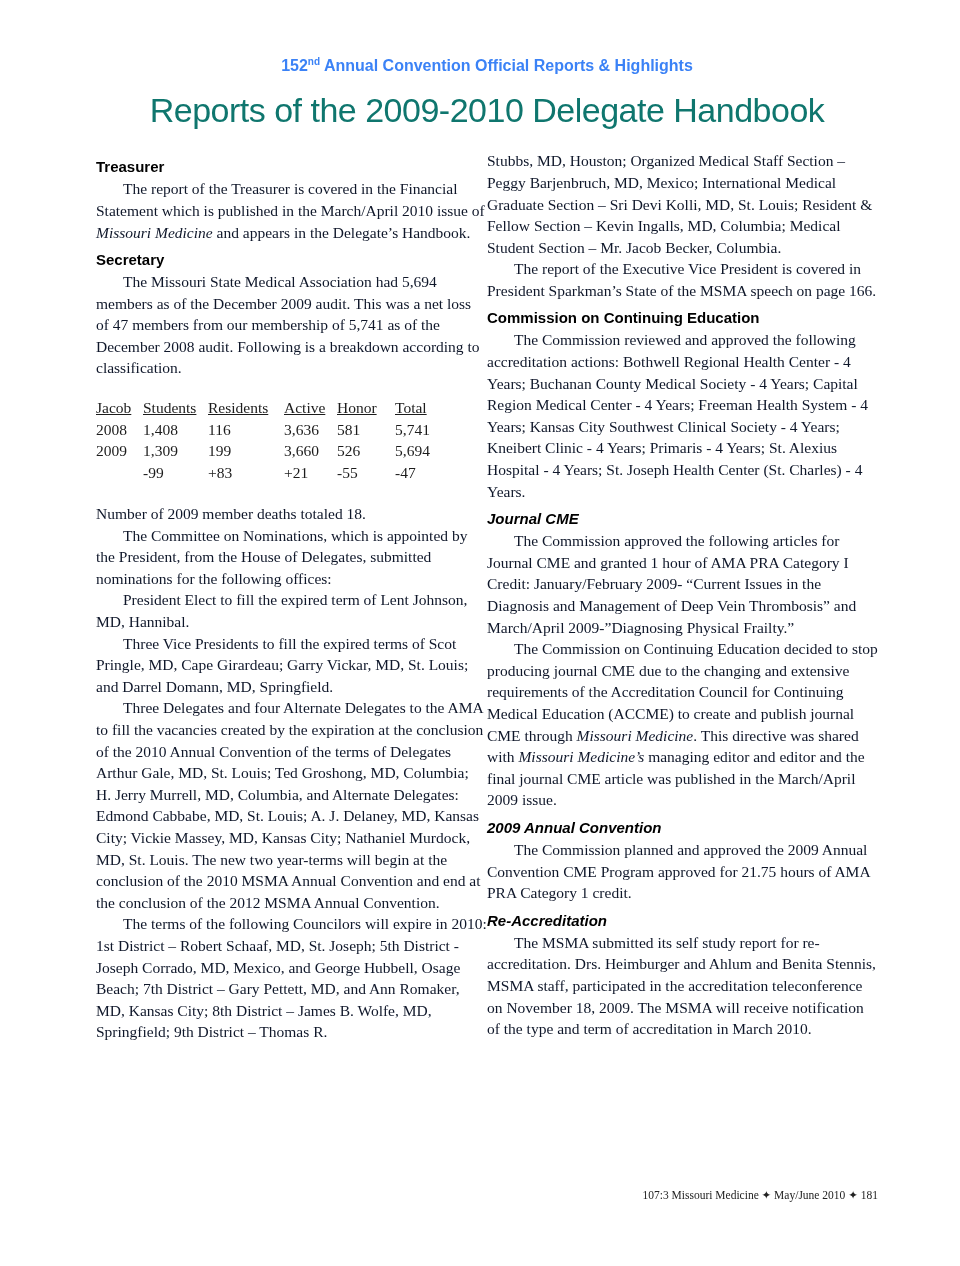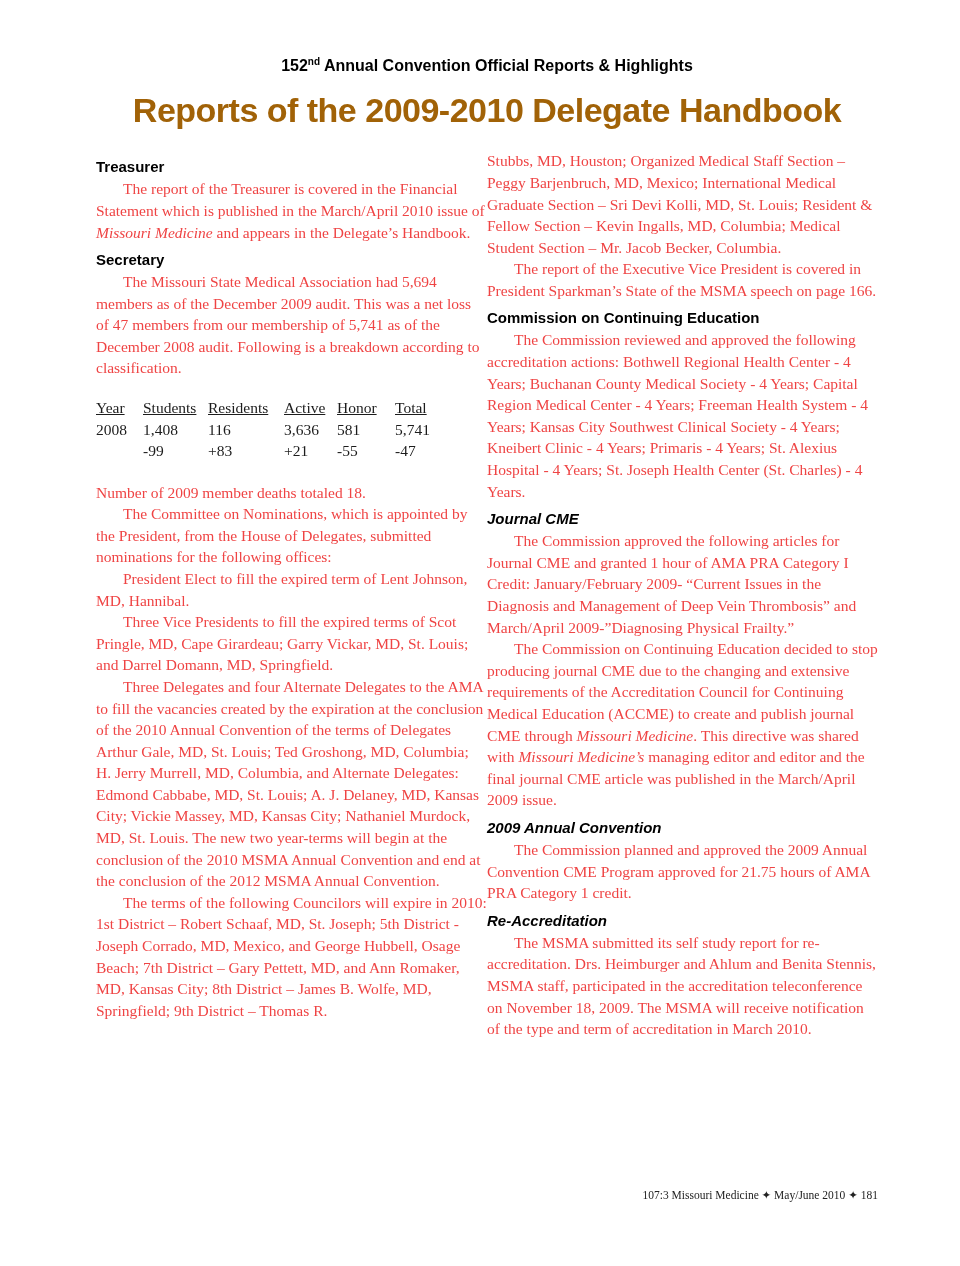--- a/index.html
+++ b/index.html
@@ -11,47 +11,47 @@
     font-family: "Liberation Serif", serif;
     position: relative;
     overflow: hidden;
   }
   .page { position: absolute; inset: 0; padding: 56px 82px 0 96px; }
 
   .kicker {
     text-align: center;
     font-family: "Liberation Sans", sans-serif;
     font-size: 16px; font-weight: 600;
-    color: #000000;
+    color: #3b82f6;
     margin-bottom: 16px;
   }
   .kicker sup { font-size: 10px; }
 
   .title {
     text-align: center;
     font-family: "Liberation Sans", sans-serif;
-    font-size: 34px; font-weight: 700;
+    font-size: 34px; font-weight: 400;
     letter-spacing: -0.5px;
-    color: #a16207;
+    color: #0f766e;
     margin-bottom: 20px;
     white-space: nowrap;
   }
 
   .columns { display: flex; }
   .col { flex: 1 1 0; min-width: 0; }
 
   .heading {
     font-family: "Liberation Sans", sans-serif;
     font-size: 15px; font-weight: 700;
     color: #000;
     margin: 8px 0 3px 0;
   }
   .heading.italic { font-style: italic; }
 
-  .para { font-size: 15.5px; line-height: 21.6px; color: #ef4444; }
+  .para { font-size: 15.5px; line-height: 21.6px; color: #0f172a; }
   .para.indent { text-indent: 27px; }
   .it { font-style: italic; }
 
   .stats-table {
     border-collapse: collapse;
     table-layout: fixed;
     margin: 18px 0 20px 0;
     font-size: 15.5px;
   }
   .stats-table th {
@@ -88,36 +88,44 @@
           <colgroup>
             <col style="width: 47px;">
             <col style="width: 65px;">
             <col style="width: 76px;">
             <col style="width: 53px;">
             <col style="width: 58px;">
             <col style="width: 60px;">
           </colgroup>
           <thead>
             <tr>
-              <th>Year</th>
+              <th>Jacob</th>
               <th>Students</th>
               <th>Residents</th>
               <th>Active</th>
               <th>Honor</th>
               <th>Total</th>
             </tr>
           </thead>
           <tbody>
             <tr>
               <td>2008</td>
               <td>1,408</td>
               <td>116</td>
               <td>3,636</td>
               <td>581</td>
               <td>5,741</td>
+            </tr>
+            <tr>
+              <td>2009</td>
+              <td>1,309</td>
+              <td>199</td>
+              <td>3,660</td>
+              <td>526</td>
+              <td>5,694</td>
             </tr>
             <tr>
               <td></td>
               <td>-99</td>
               <td>+83</td>
               <td>+21</td>
               <td>-55</td>
               <td>-47</td>
             </tr>
           </tbody>

